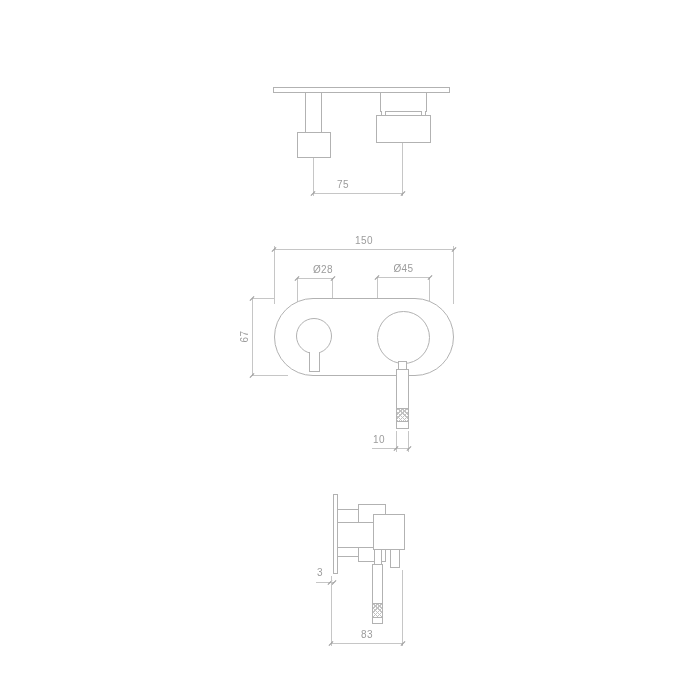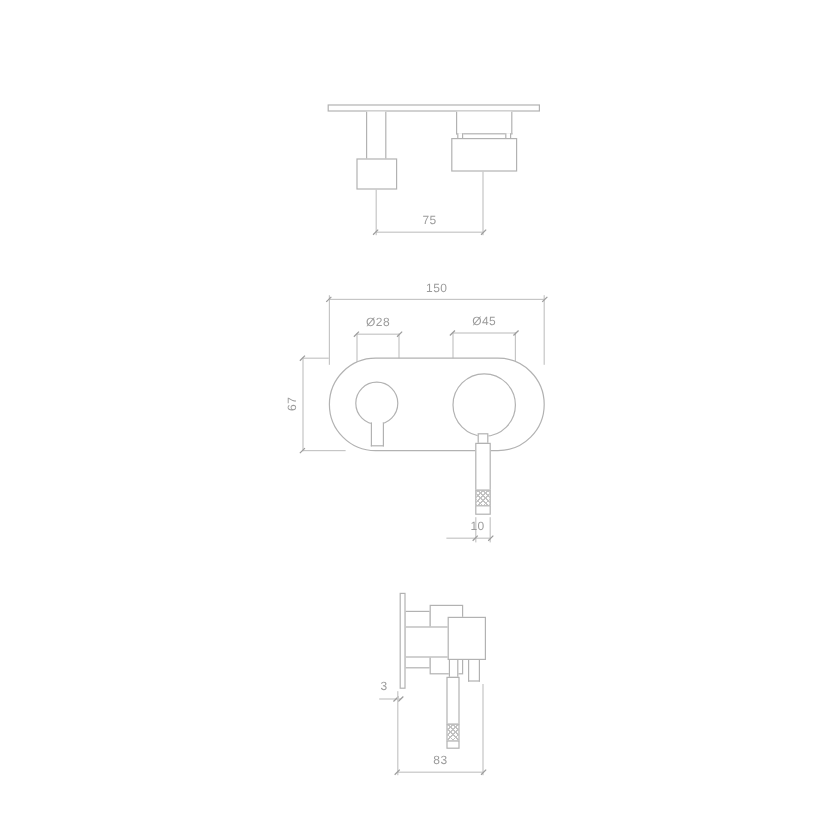--- a/index.html
+++ b/index.html
@@ -32,38 +32,38 @@
     <div class="shape noborder-top" style="left:380px;top:93px;width:47px;height:19px;"></div>
     <div class="shape noborder-topbottom" style="left:381px;top:111px;width:5px;height:5px;"></div>
     <div class="shape noborder-topbottom" style="left:421px;top:111px;width:5px;height:5px;"></div>
     <div class="shape" style="left:376px;top:115px;width:55px;height:28px;"></div>
 
     <div class="ln" style="left:313px;top:158px;width:1px;height:38px;"></div>
     <div class="ln" style="left:402px;top:143px;width:1px;height:53px;"></div>
     <div class="ln" style="left:313px;top:193px;width:90px;height:1px;"></div>
     <div class="tick" style="left:313px;top:193px;"></div>
     <div class="tick" style="left:403px;top:193px;"></div>
-    <div class="lbl" style="left:343px;top:179px;width:30px;text-align:center;">75</div>
+    <div class="lbl" style="left:328px;top:179px;width:30px;text-align:center;">75</div>
   </div>
 
   <div>
 
     <div class="ln" style="left:274px;top:246px;width:1px;height:58px;"></div>
     <div class="ln" style="left:453px;top:246px;width:1px;height:58px;"></div>
     <div class="ln" style="left:274px;top:249px;width:180px;height:1px;"></div>
     <div class="tick" style="left:274px;top:249px;"></div>
     <div class="tick" style="left:454px;top:249px;"></div>
     <div class="lbl" style="left:346px;top:235px;width:36px;">150</div>
 
     <div class="ln" style="left:297px;top:278px;width:1px;height:40px;"></div>
     <div class="ln" style="left:332px;top:278px;width:1px;height:40px;"></div>
     <div class="ln" style="left:297px;top:278px;width:36px;height:1px;"></div>
     <div class="tick" style="left:297px;top:278px;"></div>
     <div class="tick" style="left:333px;top:278px;"></div>
-    <div class="lbl" style="left:297px;top:264px;width:36px;">Ø28</div>
+    <div class="lbl" style="left:297px;top:264px;width:36px;text-align:right;">Ø28</div>
 
     <div class="ln" style="left:377px;top:277px;width:1px;height:34px;"></div>
     <div class="ln" style="left:429px;top:277px;width:1px;height:34px;"></div>
     <div class="ln" style="left:377px;top:277px;width:53px;height:1px;"></div>
     <div class="tick" style="left:377px;top:277px;"></div>
     <div class="tick" style="left:430px;top:277px;"></div>
     <div class="lbl" style="left:377px;top:263px;width:53px;">Ø45</div>
 
     <div class="ln" style="left:252px;top:298px;width:22px;height:1px;"></div>
     <div class="ln" style="left:252px;top:375px;width:36px;height:1px;"></div>
@@ -81,21 +81,21 @@
     <div class="shape" style="left:398px;top:361px;width:9px;height:9px;"></div>
     <div class="shape" style="left:396px;top:369px;width:13px;height:40px;"></div>
     <div class="shape knurl" style="left:396px;top:408px;width:13px;height:14px;"></div>
     <div class="shape" style="left:396px;top:421px;width:13px;height:8px;"></div>
 
     <div class="ln" style="left:396px;top:431px;width:1px;height:21px;"></div>
     <div class="ln" style="left:408px;top:431px;width:1px;height:21px;"></div>
     <div class="ln" style="left:372px;top:448px;width:37px;height:1px;"></div>
     <div class="tick" style="left:396px;top:448px;"></div>
     <div class="tick" style="left:409px;top:448px;"></div>
-    <div class="lbl" style="left:388px;top:434px;width:20px;">10</div>
+    <div class="lbl" style="left:369px;top:434px;width:20px;">10</div>
   </div>
 
   <div>
     <div class="shape" style="left:337px;top:509px;width:22px;height:48px;"></div>
     <div class="shape" style="left:358px;top:504px;width:28px;height:58px;"></div>
     <div class="shape" style="left:337px;top:522px;width:38px;height:26px;"></div>
     <div class="shape" style="left:333px;top:494px;width:5px;height:80px;"></div>
     <div class="shape" style="left:373px;top:514px;width:32px;height:36px;"></div>
     <div class="shape noborder-top" style="left:390px;top:550px;width:10px;height:18px;"></div>
     <div class="shape noborder-top" style="left:374px;top:550px;width:8px;height:15px;"></div>

